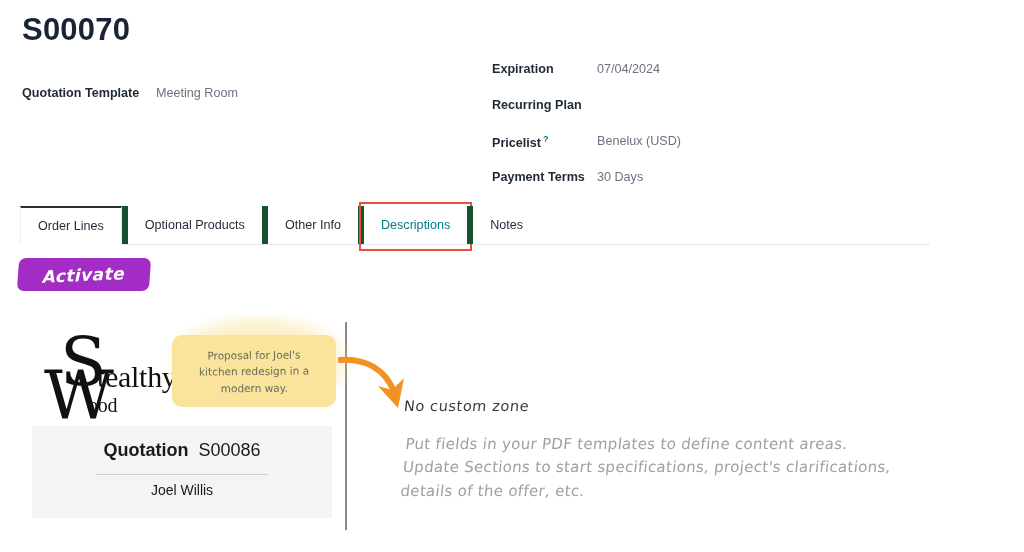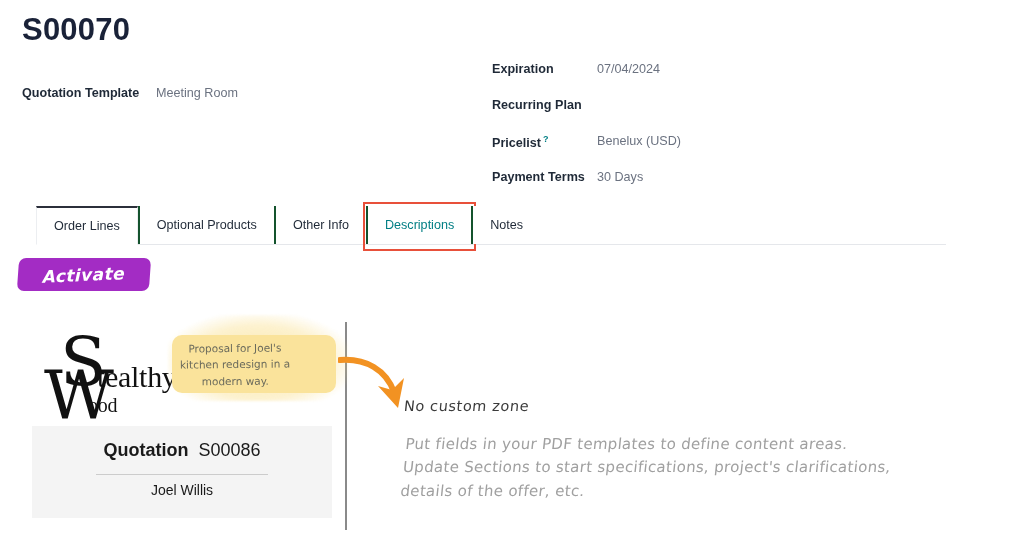--- a/index.html
+++ b/index.html
@@ -72,35 +72,35 @@
   #row-customer { margin-bottom: 6px; }
   #row-quotation-template { margin-top: 24px; }
   #row-expiration { margin-bottom: 22px; }
   #row-recurring-plan { margin-bottom: 22px; }
   #row-pricelist { margin-bottom: 20px; }
   #row-payment-terms { margin-bottom: 0; }
 
   
   #tab-strip {
     position: absolute;
-    left: 36px;
+    left: 20px;
     top: 206px;
     width: 910px;
     height: 38px;
     border-bottom: 1px solid #e5e7eb;
     display: flex;
     align-items: stretch;
   }
   .tab {
     padding: 0 17px;
     display: flex;
     align-items: center;
     font-size: 12.6px;
     color: #1f2937;
-    border-left: 2px solid #14532d;
+    border-left: 6px solid #14532d;
     background: #ffffff;
     cursor: pointer;
     position: relative;
   }
   .tab:first-child { border-left: none; }
   .tab.active {
     border-top: 2px solid #2b2f3a;
     color: #1f2937;
     margin-bottom: -1px;
     border-bottom: 1px solid #ffffff;
@@ -252,25 +252,26 @@
     width: 180px;
     height: 86px;
     background: radial-gradient(ellipse at 50% 55%, rgba(250,226,150,0.85) 0%, rgba(250,226,150,0.45) 55%, rgba(250,226,150,0) 78%);
     filter: blur(1px);
   }
   #sticky-note {
     position: absolute;
     left: 172px;
     top: 25px;
     width: 164px;
-    height: 58px;
+    height: 72px;
     background: #fae39b;
     border-radius: 10px;
     display: flex;
     align-items: center;
+    justify-content: center;
   }
   #sticky-note-text {
     font-family: "DejaVu Sans", sans-serif;
     font-size: 10.5px;
     line-height: 1.55;
     color: #6b6b5c;
     text-align: center;
     padding: 0 8px;
     white-space: pre-line;
     transform: rotate(-0.6deg);

